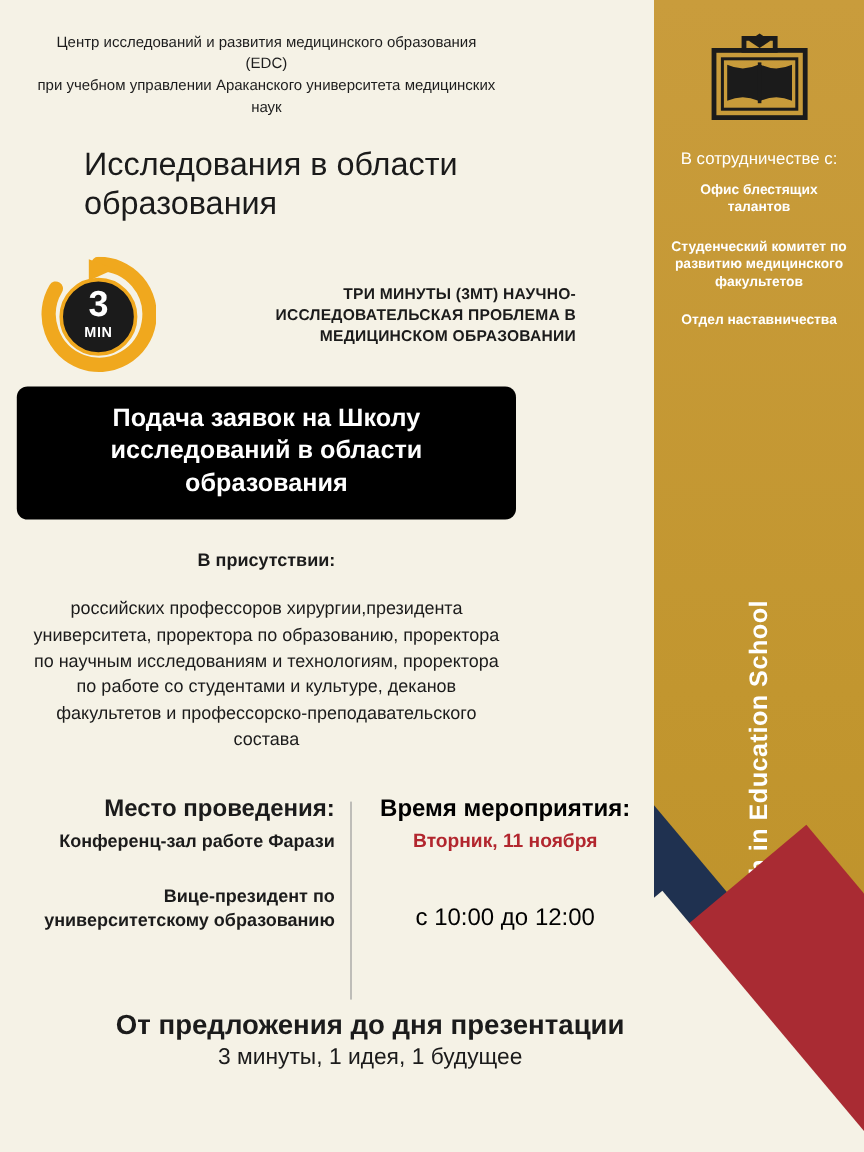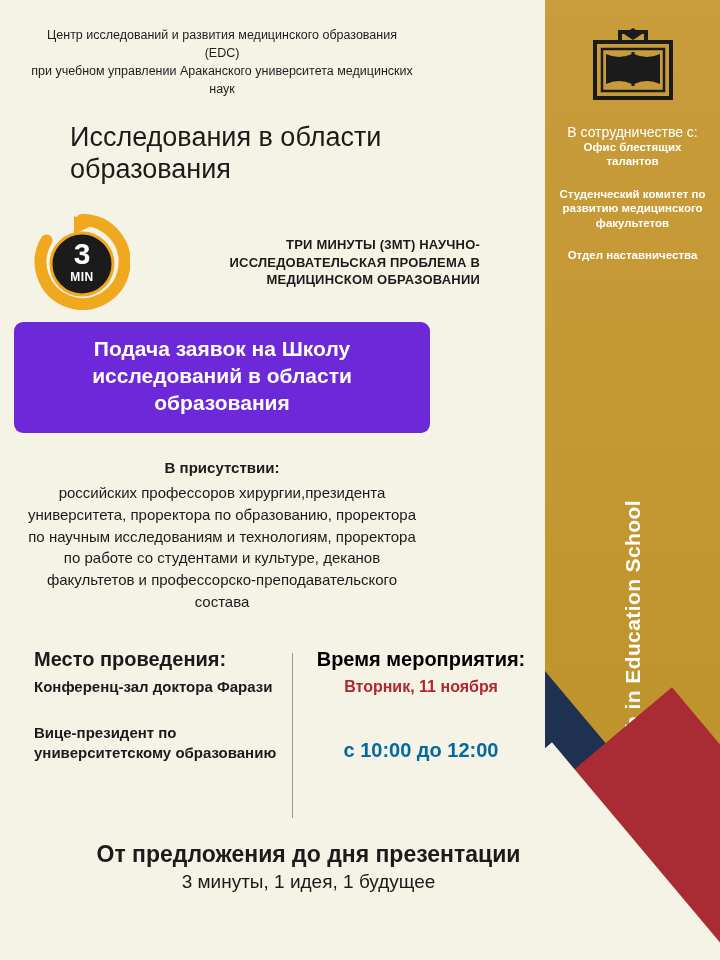--- a/index.html
+++ b/index.html
@@ -84,20 +84,21 @@
     font-size: 14px;
     line-height: 1.15;
     padding: 0 10px;
     font-weight: 400;
     text-align: center;
   }
   .collab-item {
     font-size: 11.5px;
     font-weight: bold;
     line-height: 1.25;
+    margin-top: 12px;
     padding: 0 14px;
   }
   .collab-item.mt-lg { margin-top: 18px; }
 
   .vertical-text {
     position: absolute;
     left: 50%;
     top: 500px;
     transform: translate(-50%, 0) rotate(180deg);
     writing-mode: vertical-rl;
@@ -176,39 +177,39 @@
     text-align: right;
     font-size: 13px;
     font-weight: bold;
     color: #1b1b1b;
     line-height: 1.35;
     letter-spacing: 0.2px;
   }
 
   .red-banner {
     margin: 4px 14px 0 14px;
-    background: #6d28d9;
+    background: #000000;
     color: #ffffff;
     font-weight: bold;
     font-size: 21px;
     text-align: center;
     padding: 14px 18px 16px 18px;
     border-radius: 9px;
     line-height: 1.28;
   }
 
   .presence {
     margin: 26px 26px 0 26px;
     text-align: center;
     color: #1b1b1b;
   }
   .presence-title {
     font-weight: bold;
     font-size: 15px;
-    margin-bottom: 6px;
+    margin-bottom: 21px;
   }
   .presence-body {
     font-size: 15px;
     line-height: 1.45;
   }
 
   .two-col {
     position: relative;
     margin: 34px 0 0 0;
     height: 180px;
@@ -219,21 +220,21 @@
     top: 6px;
     width: 1px;
     height: 165px;
     background: #9b9b9b;
   }
   .col-left {
     position: absolute;
     left: 34px;
     top: 0;
     width: 245px;
-    text-align: left;
+    text-align: right;
     color: #1b1b1b;
   }
   .col-right {
     position: absolute;
     left: 306px;
     top: 0;
     width: 230px;
     text-align: center;
   }
   .col-heading {
@@ -248,22 +249,22 @@
     line-height: 1.35;
   }
   .col-sub.gap { margin-top: 26px; }
   .date-red {
     color: #b2262e;
     font-weight: bold;
     font-size: 16px;
     line-height: 1.3;
   }
   .time-red {
-    color: #0369a1;
-    font-weight: bold;
+    color: #000000;
+    font-weight: normal;
     font-size: 20px;
     margin-top: 40px;
     line-height: 1.3;
   }
 
   .footer {
     position: absolute;
     left: 0;
     top: 840px;
     width: 545px;
@@ -319,21 +320,21 @@
     <div class="presence">
       <div class="presence-title">В присутствии:</div>
       <div class="presence-body">российских профессоров хирургии,президента университета, проректора по образованию, проректора по научным исследованиям и технологиям, проректора по работе со студентами и культуре, деканов факультетов и профессорско-преподавательского состава</div>
     </div>
 
     <div class="two-col">
       <div class="vdivider"></div>
 
       <div class="col-left">
         <div class="col-heading">Место проведения:</div>
-        <div class="col-sub">Конференц-зал доктора Фарази</div>
+        <div class="col-sub">Конференц-зал работе Фарази</div>
         <div class="col-sub gap">Вице-президент по университетскому образованию</div>
       </div>
 
       <div class="col-right">
         <div class="col-heading">Время мероприятия:</div>
         <div class="date-red">Вторник, 11 ноября</div>
         <div class="time-red">с 10:00 до 12:00</div>
       </div>
     </div>
 

